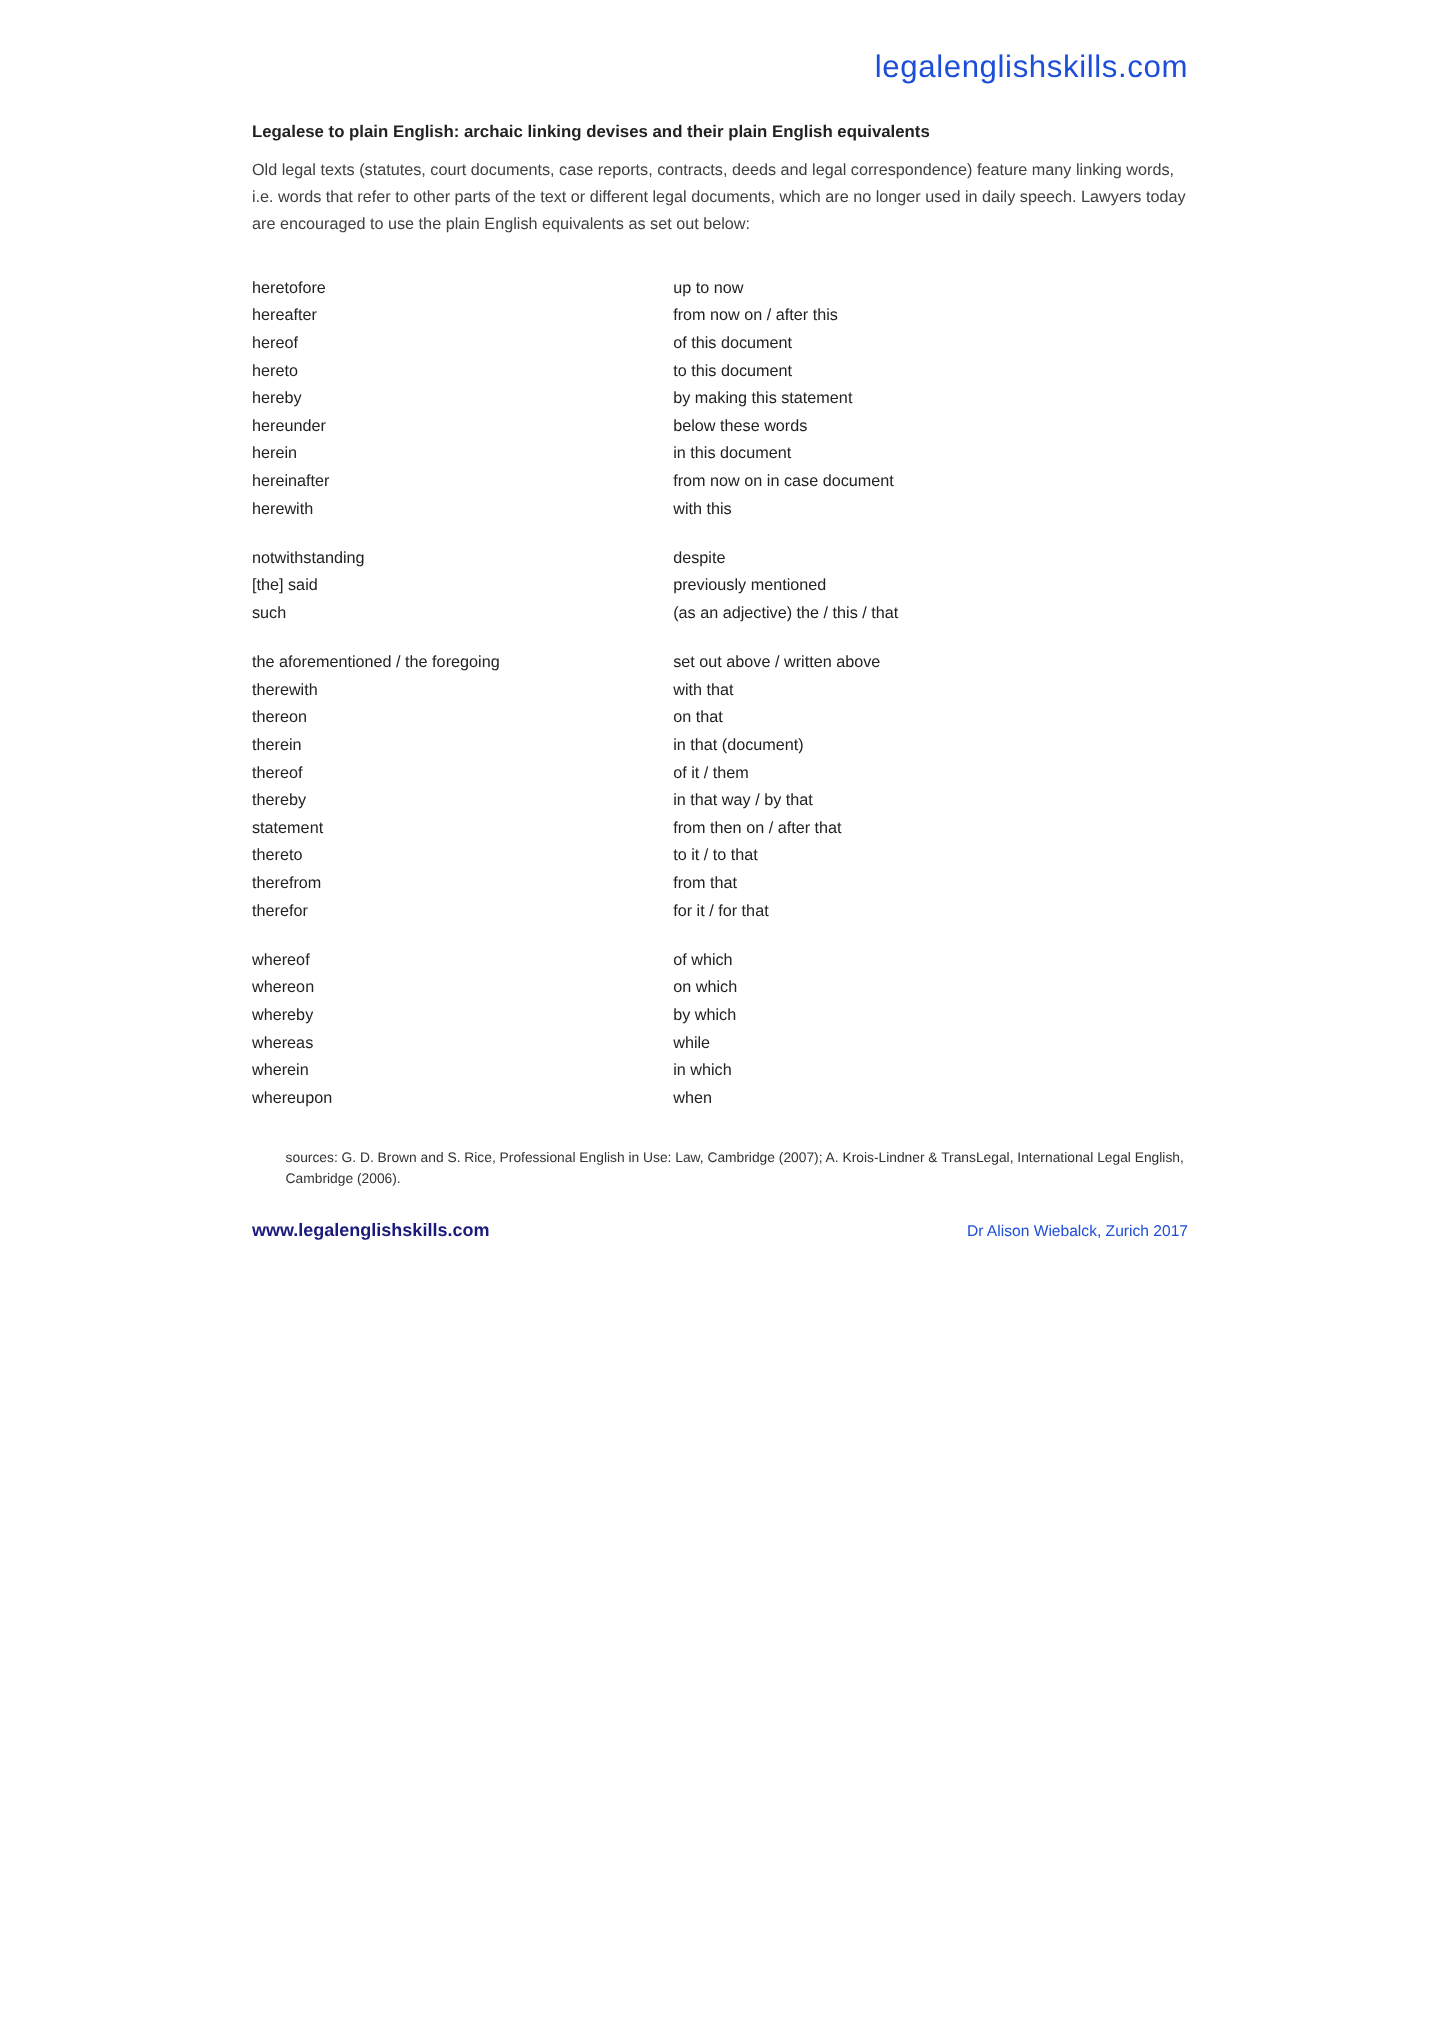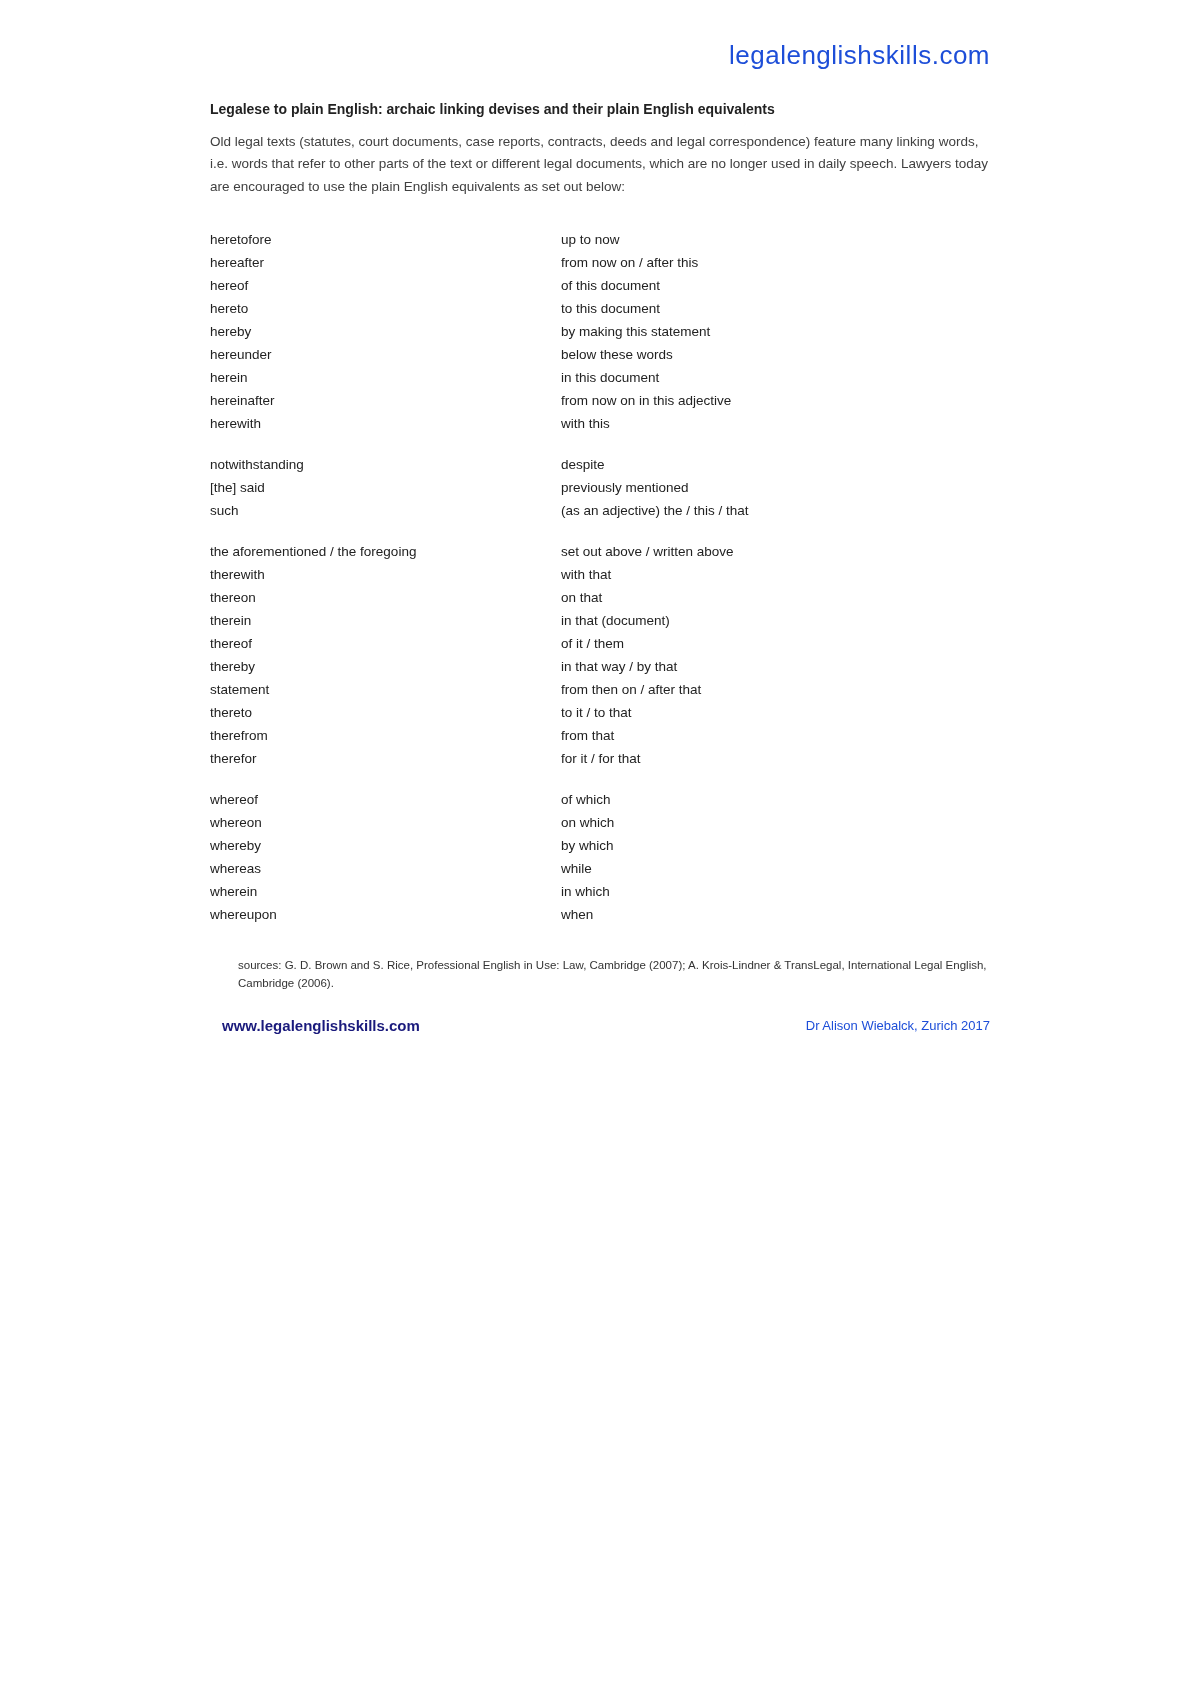--- a/index.html
+++ b/index.html
@@ -58,21 +58,20 @@
       line-height: 1.6;
       margin-left: 28px;
     }
     .footer {
       display: flex;
       justify-content: space-between;
       align-items: center;
       margin-top: 18px;
       padding-top: 6px;
       border-top: none;
-      margin-left: 12px;
     }
     .footer-url {
       color: #1a1a7c;
       font-size: 15px;
       font-weight: bold;
     }
     .footer-credit {
       font-size: 13px;
       color: #1d4ed8;
     }
@@ -111,21 +110,21 @@
       <tr>
         <td>hereunder</td>
         <td>below these words</td>
       </tr>
       <tr>
         <td>herein</td>
         <td>in this document</td>
       </tr>
       <tr>
         <td>hereinafter</td>
-        <td>from now on in this adjective</td>
+        <td>from now on in case document</td>
       </tr>
       <tr>
         <td>herewith</td>
         <td>with this</td>
       </tr>
       <tr>
         <td colspan="2" class="group-spacer"></td>
       </tr>
       <tr>
         <td>notwithstanding</td>

